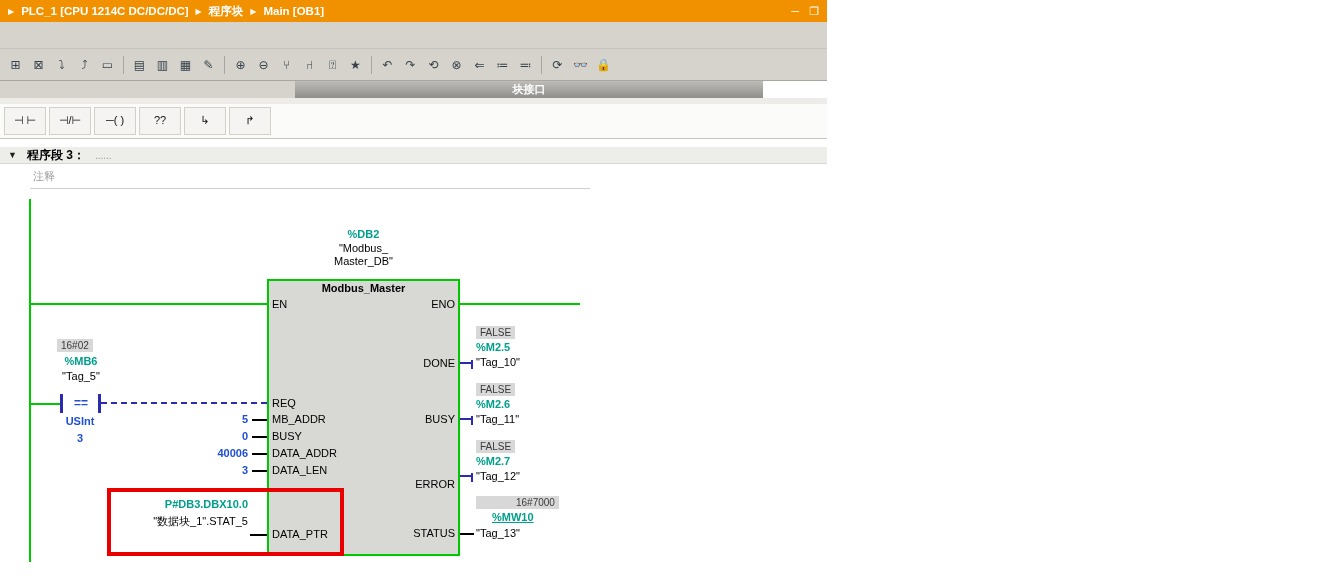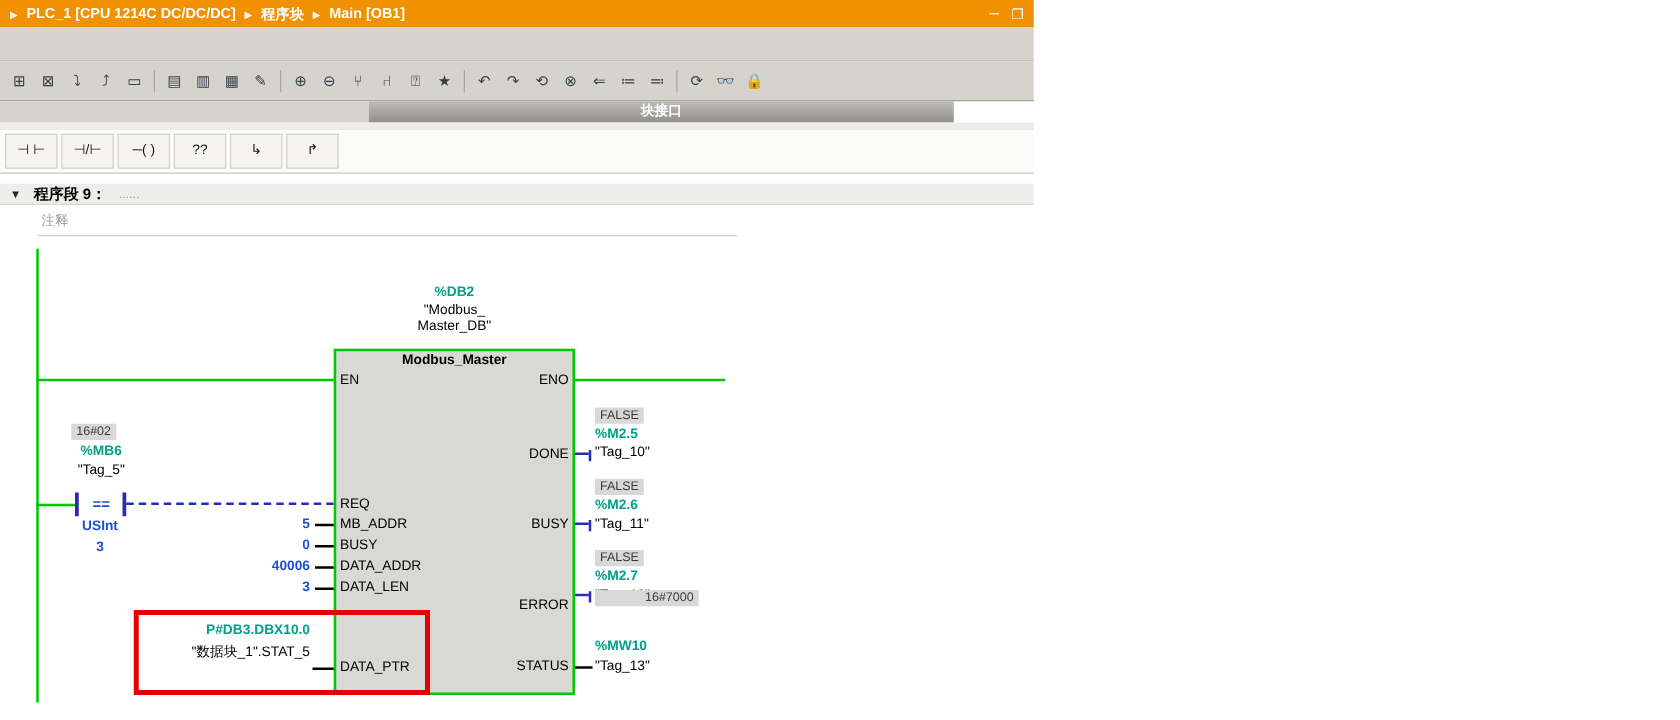--- a/index.html
+++ b/index.html
@@ -115,21 +115,21 @@
     <span class="ladbtn">⊣ ⊢</span>
     <span class="ladbtn">⊣/⊢</span>
     <span class="ladbtn">─( )</span>
     <span class="ladbtn">??</span>
     <span class="ladbtn">↳</span>
     <span class="ladbtn">↱</span>
   </div>
 
   <div class="abs nethdr">
     <span class="tri">▼</span>
-    <span class="t">程序段 9：</span>
+    <span class="t">程序段 3：</span>
     <span class="dots">......</span>
   </div>
   <div class="abs comment" style="left:33px;top:169px;">注释</div>
   <div class="abs hline" style="left:30px;top:188px;width:560px;"></div>
 
   <div class="wire" style="left:29px;top:199px;width:2px;height:363px;"></div>
   <div class="wire" style="left:29px;top:303px;width:240px;height:2px;"></div>
   <div class="wire" style="left:459px;top:303px;width:121px;height:2px;"></div>
   <div class="wire" style="left:29px;top:403px;width:32px;height:2px;"></div>
 
@@ -188,17 +188,17 @@
   <div class="abs op" style="left:476px;top:398px;">%M2.6</div>
   <div class="abs tagt" style="left:476px;top:413px;">"Tag_11"</div>
 
   <div class="dash" style="left:460px;top:475px;width:11px;"></div>
   <div class="tick" style="left:471px;top:473px;height:9px;"></div>
   <div class="chip" style="left:476px;top:440px;">FALSE</div>
   <div class="abs op" style="left:476px;top:455px;">%M2.7</div>
   <div class="abs tagt" style="left:476px;top:470px;">"Tag_12"</div>
 
   <div class="bline" style="left:460px;top:533px;width:14px;height:2px;"></div>
-  <div class="chip" style="left:476px;top:472px;padding-left:40px;">16#7000</div>
-  <div class="abs op" style="left:476px;top:511px;">%MW10</div>
+  <div class="chip" style="left:476px;top:496px;padding-left:40px;">16#7000</div>
+  <div class="abs op" style="left:492px;top:511px;text-decoration:underline;">%MW10</div>
   <div class="abs tagt" style="left:476px;top:527px;">"Tag_13"</div>
 
 </div>
 
 </body></html>

